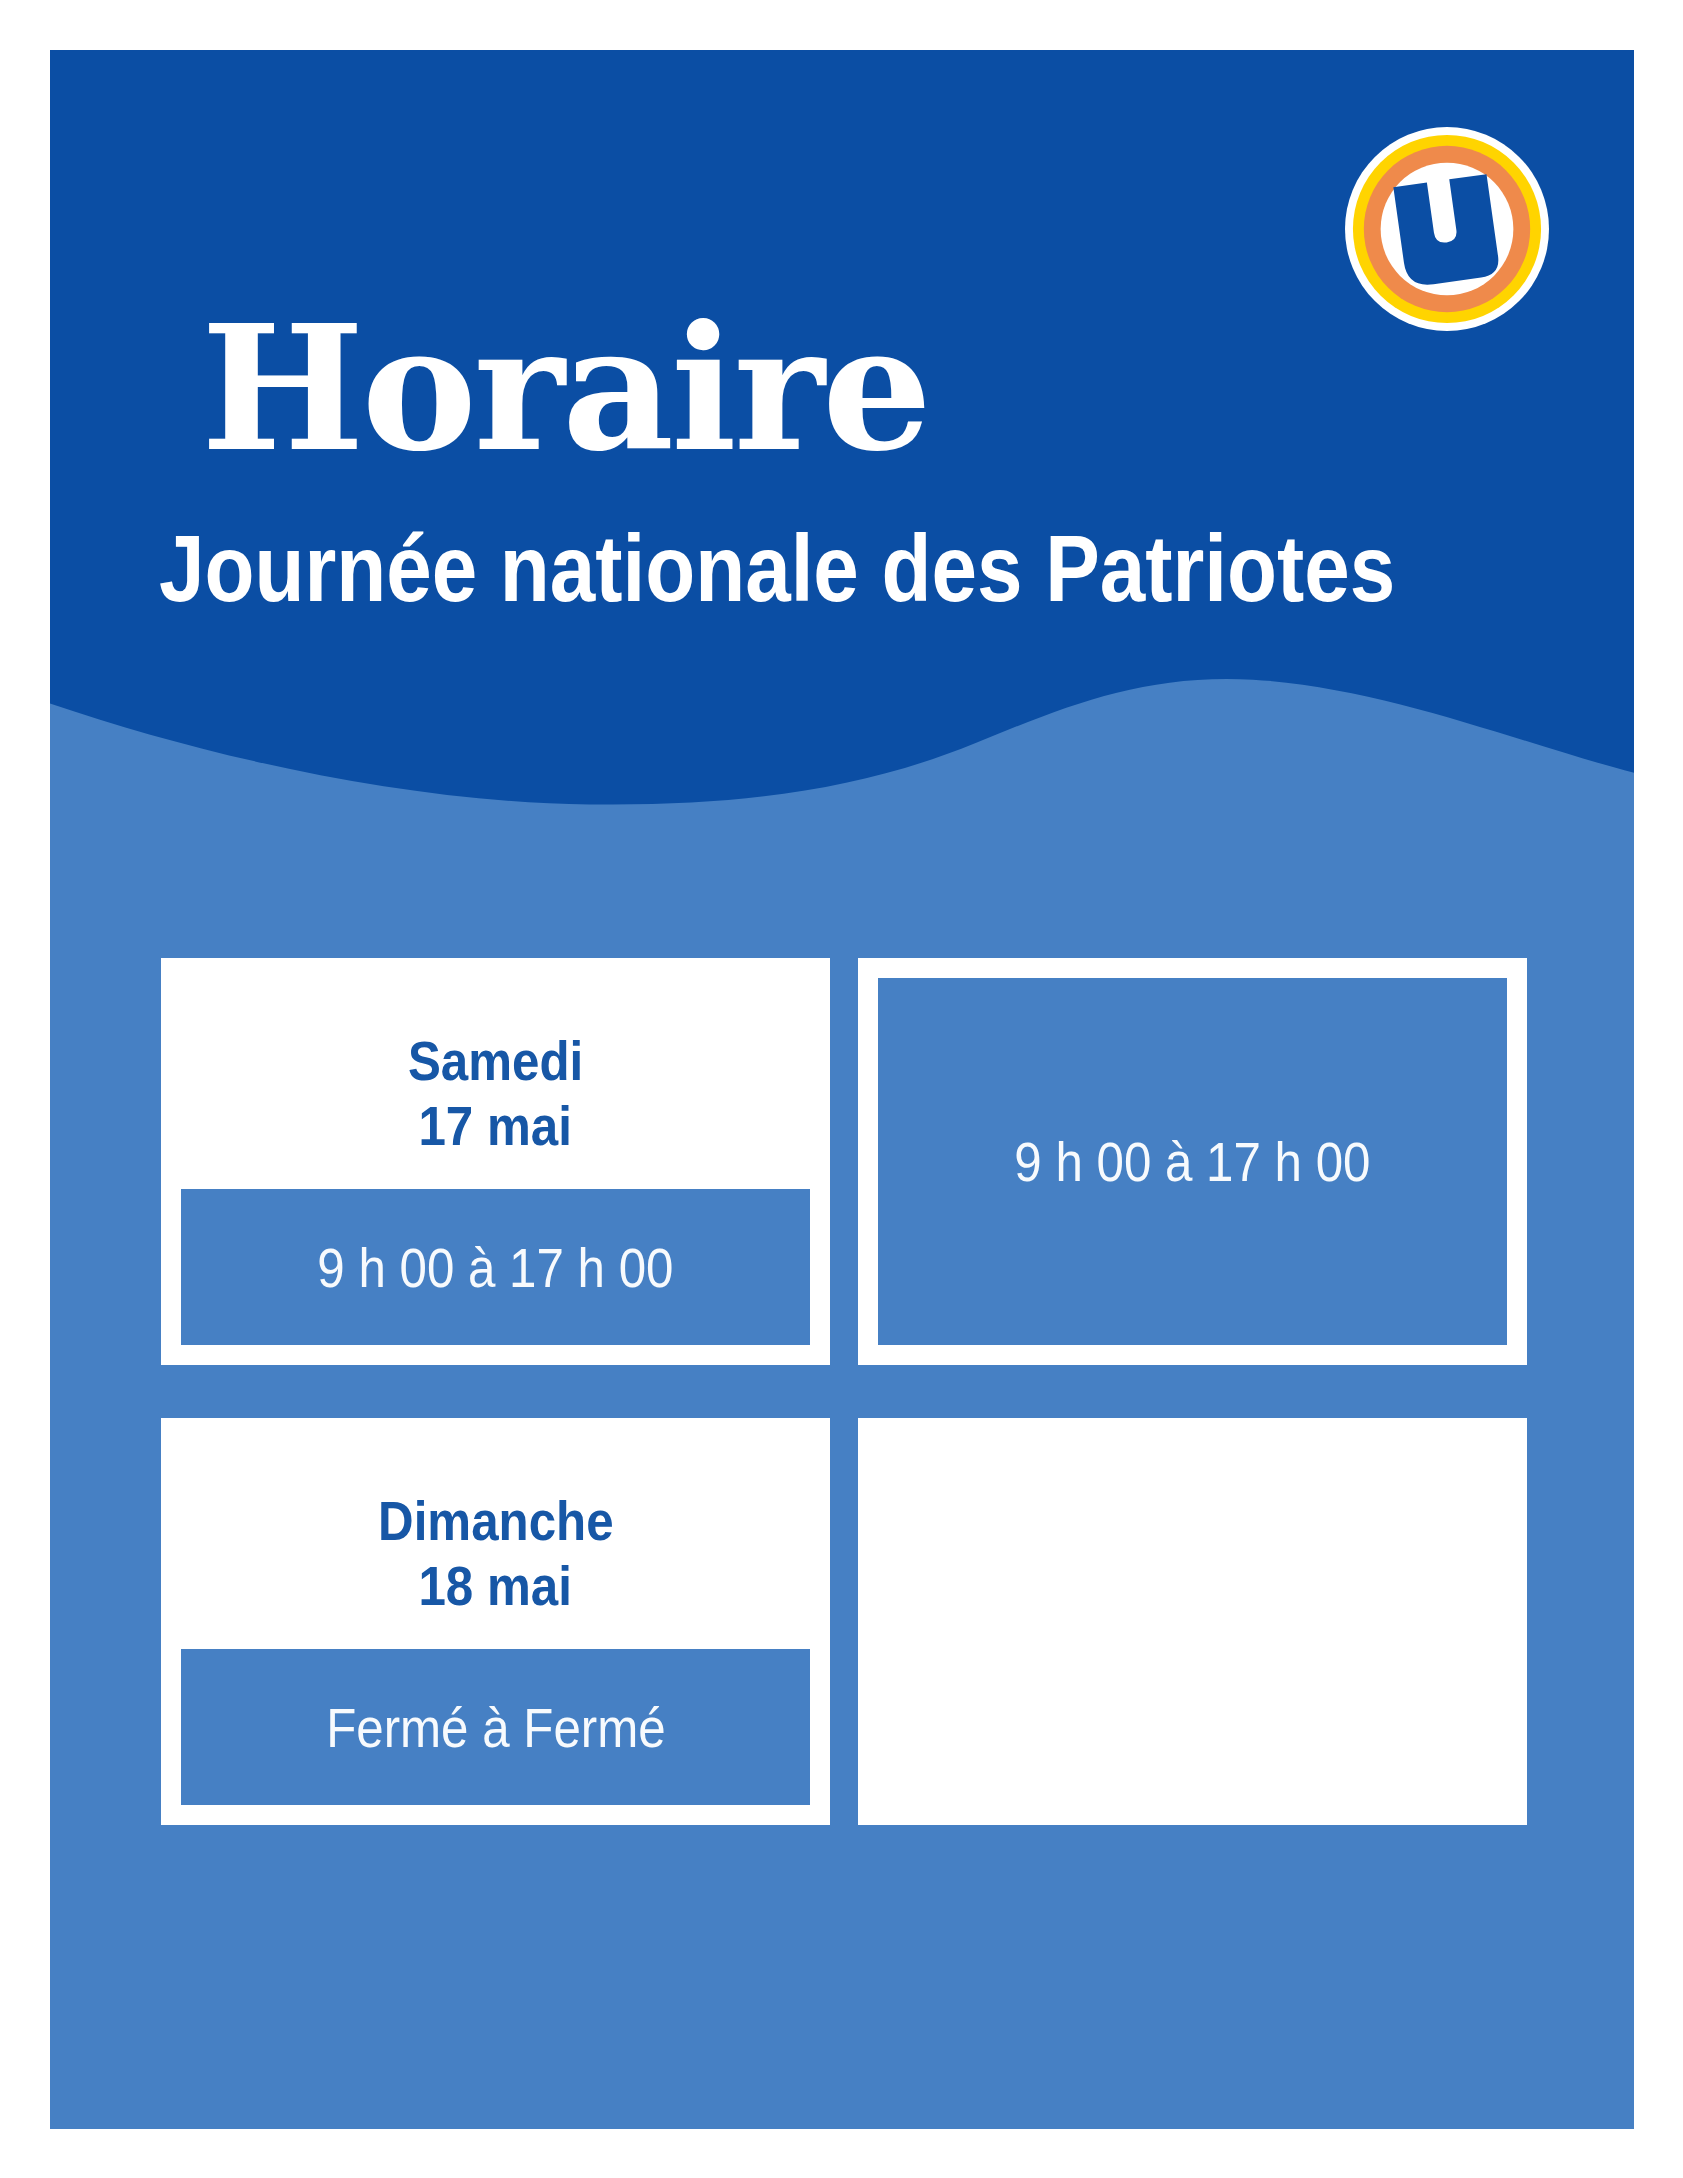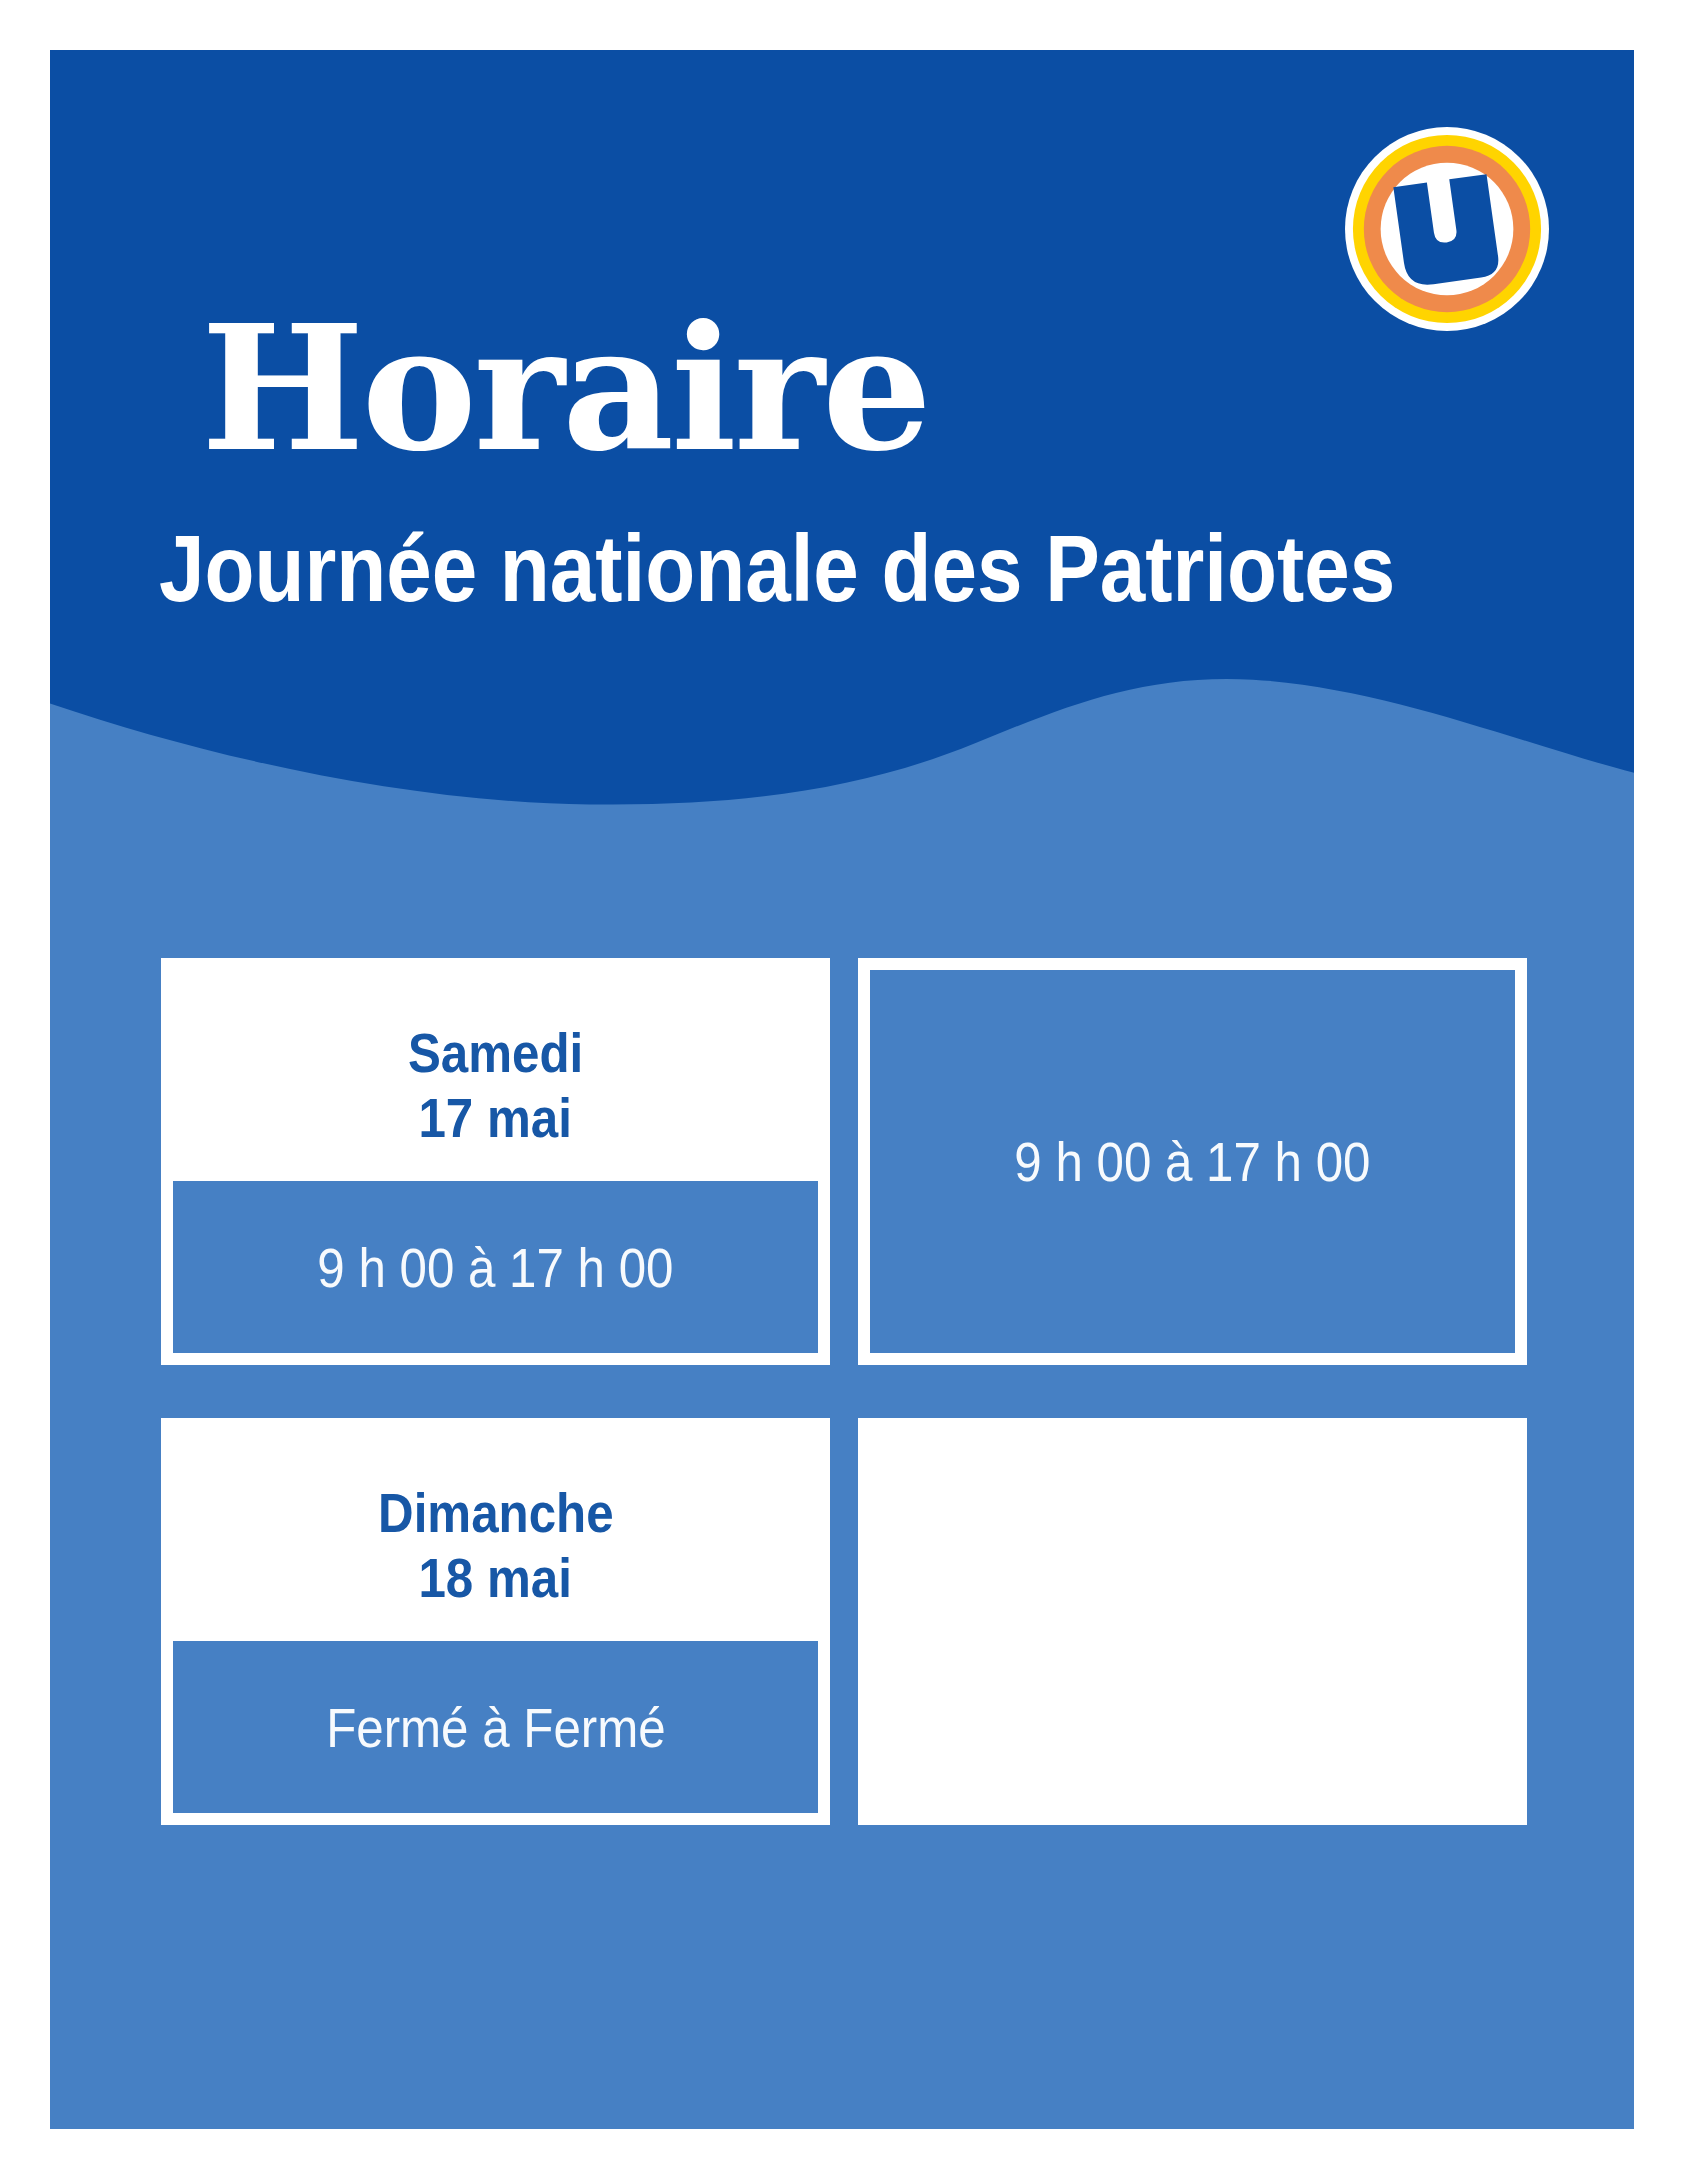--- a/index.html
+++ b/index.html
@@ -67,21 +67,21 @@
     position:absolute;
     left:111px;right:107px;top:908px;
     display:grid;
     grid-template-columns:1fr 1fr;
     column-gap:28px;
     row-gap:53px;
     grid-auto-rows:407px;
   }
   .card{
     background:var(--card-white);
-    padding:12px;
+    padding:20px;
     display:flex;
     flex-direction:column;
   }
   .card-day{
     height:211px;
     padding-top:18px;
     display:flex;
     flex-direction:column;
     align-items:center;
     justify-content:center;

